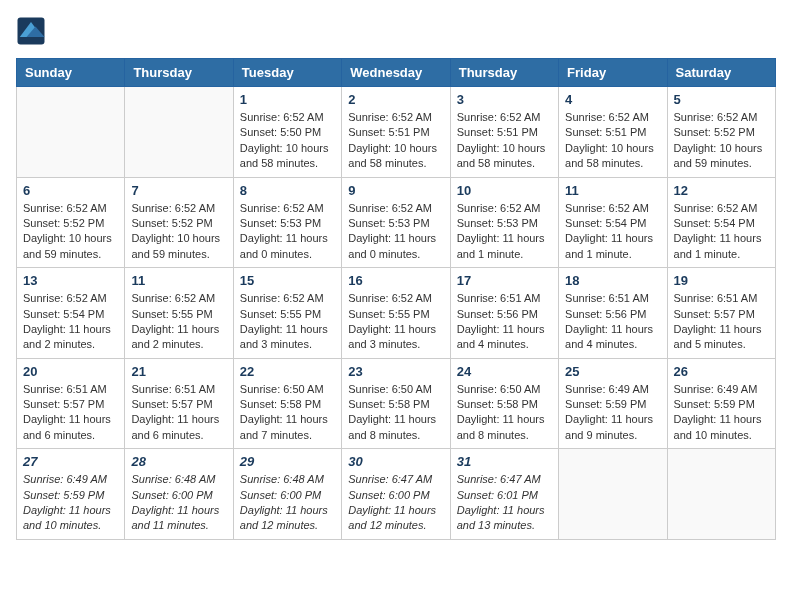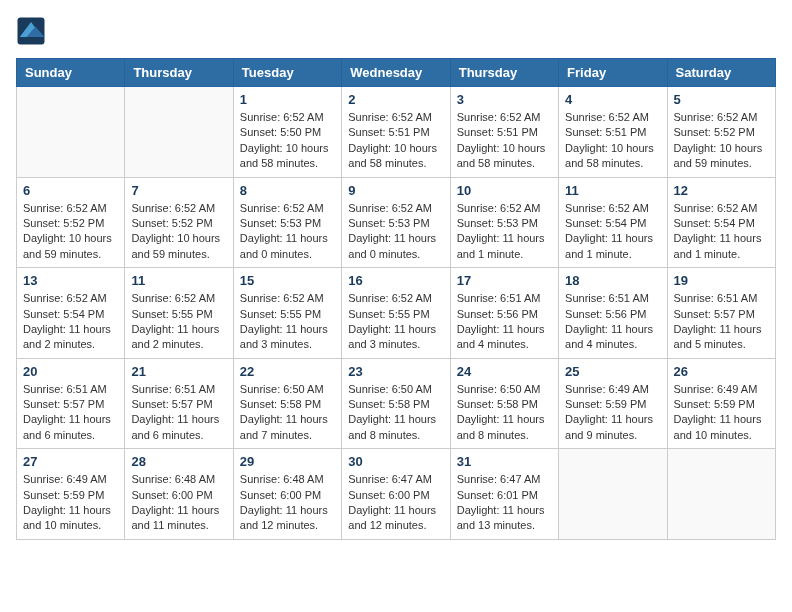--- a/index.html
+++ b/index.html
@@ -80,20 +80,21 @@
     .cell-text {
       font-size: 11px;
       line-height: 1.4;
       color: #333;
     }
     tr.week-row td {
       height: 85px;
     }
     tr.last-row td {
       height: 75px;
+      font-style: italic;
     }
   </style>
 </head>
 <body>
 
 <div class="header">
   <div class="logo">
     <svg class="logo-icon" viewBox="0 0 40 40">
       <rect x="2" y="2" width="36" height="36" rx="4" fill="#1a3a5c"></rect>
       <polygon points="20,8 35,28 5,28" fill="#4a9fd4"></polygon>

